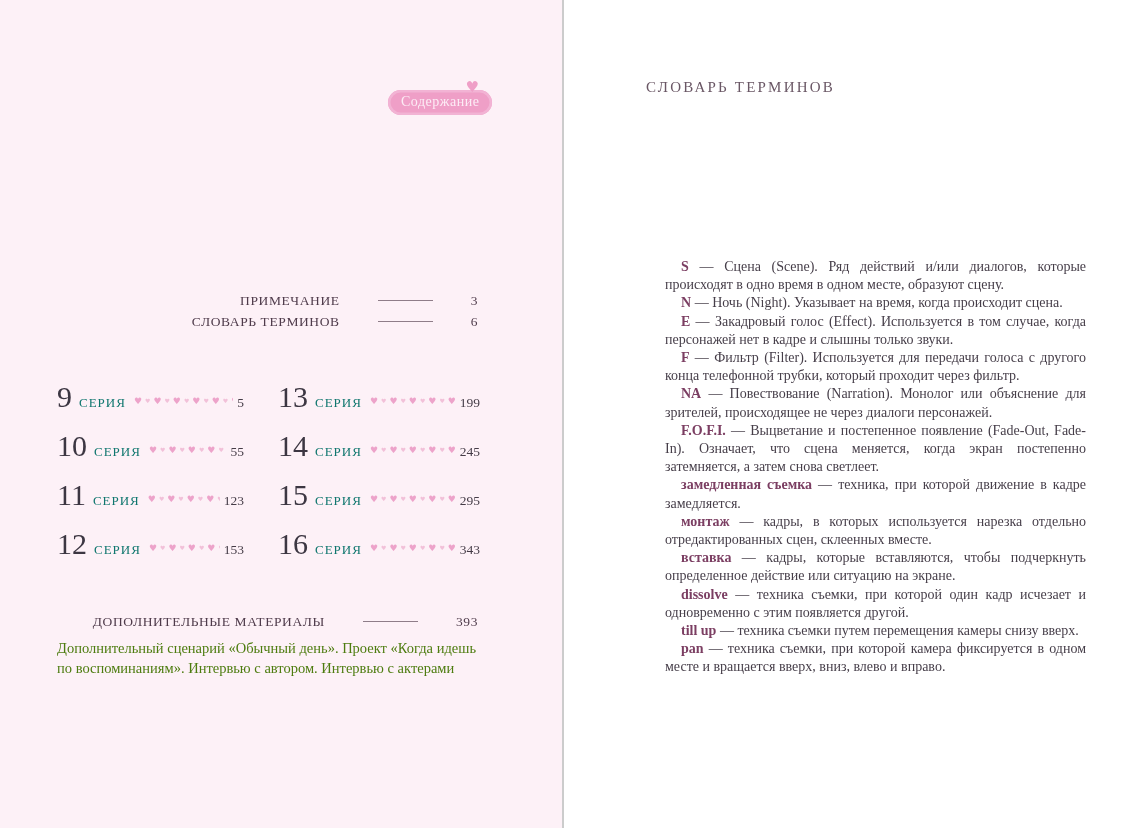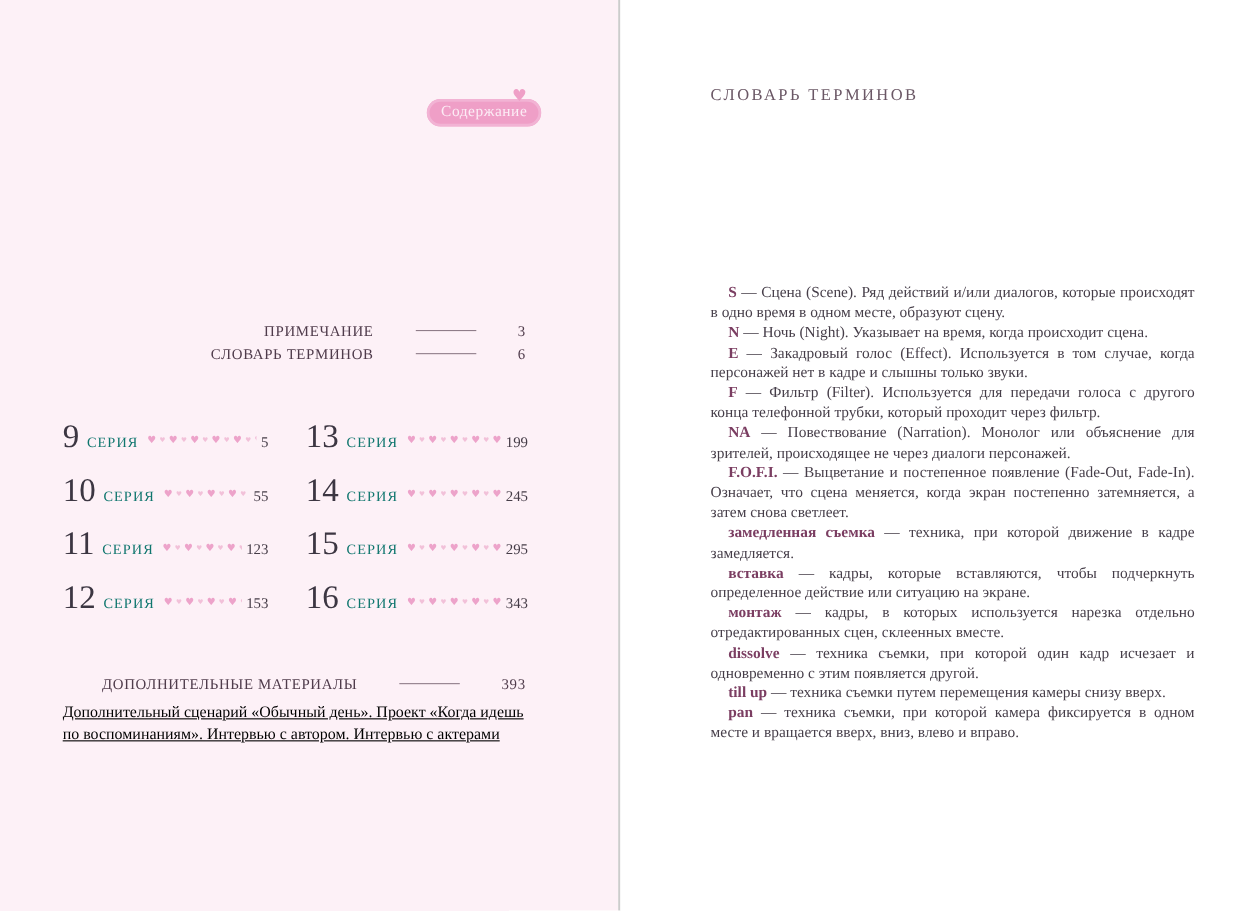--- a/index.html
+++ b/index.html
@@ -32,28 +32,28 @@
   .s-label { font-size:13px; color:#0f766e; letter-spacing:1px; margin-left:7px; }
   .s-leader { flex:1; text-align:center; white-space:nowrap; overflow:hidden;
               align-self:center; margin:6px 4px 0 8px; letter-spacing:3px;
               font-family:"DejaVu Sans", sans-serif; }
   .h-big { font-size:9px; color:#eda3ca; vertical-align:middle; }
   .h-sm  { font-size:6px; color:#f2c1d9; vertical-align:middle; }
   .s-page { font-size:13.5px; color:#453c47; }
 
   .extras-row { position:absolute; right:84px; top:611px; width:480px; }
   .extras-desc { position:absolute; left:57px; top:638px; width:426px;
-                 font-size:14.5px; line-height:20px; color:#000000;text-decoration:underline; }
+                 font-size:14.5px; line-height:20px; color:#4d7c0f; }
 
   
   .glossary-title { position:absolute; left:82px; top:79px; font-size:15px;
                     letter-spacing:2.2px; color:#6a5765; }
   .glossary-list { position:absolute; left:82px; top:258px; width:440px;
                    font-size:14px; line-height:18.2px; color:#463e49; }
-  .g-entry { text-indent:16px; text-align:justify; }
+  .g-entry { text-indent:16px; text-align:justify;margin-left:19px; }
   .g-term { color:#7b3e62; font-weight:bold; }
 </style>
 </head>
 <body>
 
 <div class="spread">
 
   <div class="page-left">
 
     <div class="badge">
@@ -141,21 +141,21 @@
   <div class="page-right">
     <div class="glossary-title">СЛОВАРЬ ТЕРМИНОВ</div>
     <div class="glossary-list">
         <p class="g-entry"><span class="g-term">S</span> — <span>Сцена (Scene). Ряд действий и/или диалогов, которые происходят в одно время в одном месте, образуют сцену.</span></p>
         <p class="g-entry"><span class="g-term">N</span> — <span>Ночь (Night). Указывает на время, когда происходит сцена.</span></p>
         <p class="g-entry"><span class="g-term">E</span> — <span>Закадровый голос (Effect). Используется в том случае, когда персонажей нет в кадре и слышны только звуки.</span></p>
         <p class="g-entry"><span class="g-term">F</span> — <span>Фильтр (Filter). Используется для передачи голоса с другого конца телефонной трубки, который проходит через фильтр.</span></p>
         <p class="g-entry"><span class="g-term">NA</span> — <span>Повествование (Narration). Монолог или объяснение для зрителей, происходящее не через диалоги персонажей.</span></p>
         <p class="g-entry"><span class="g-term">F.O.F.I.</span> — <span>Выцветание и постепенное появление (Fade-Out, Fade-In). Означает, что сцена меняется, когда экран постепенно затемняется, а затем снова светлеет.</span></p>
         <p class="g-entry"><span class="g-term">замедленная съемка</span> — <span>техника, при которой движение в кадре замедляется.</span></p>
+        <p class="g-entry"><span class="g-term">монтаж</span> — <span>кадры, в которых используется нарезка отдельно отредактированных сцен, склеенных вместе.</span></p>
         <p class="g-entry"><span class="g-term">вставка</span> — <span>кадры, которые вставляются, чтобы подчеркнуть определенное действие или ситуацию на экране.</span></p>
-        <p class="g-entry"><span class="g-term">монтаж</span> — <span>кадры, в которых используется нарезка отдельно отредактированных сцен, склеенных вместе.</span></p>
         <p class="g-entry"><span class="g-term">dissolve</span> — <span>техника съемки, при которой один кадр исчезает и одновременно с этим появляется другой.</span></p>
         <p class="g-entry"><span class="g-term">till up</span> — <span>техника съемки путем перемещения камеры снизу вверх.</span></p>
         <p class="g-entry"><span class="g-term">pan</span> — <span>техника съемки, при которой камера фиксируется в одном месте и вращается вверх, вниз, влево и вправо.</span></p>
       </div>
   </div>
 
 </div>
 
 </body></html>

